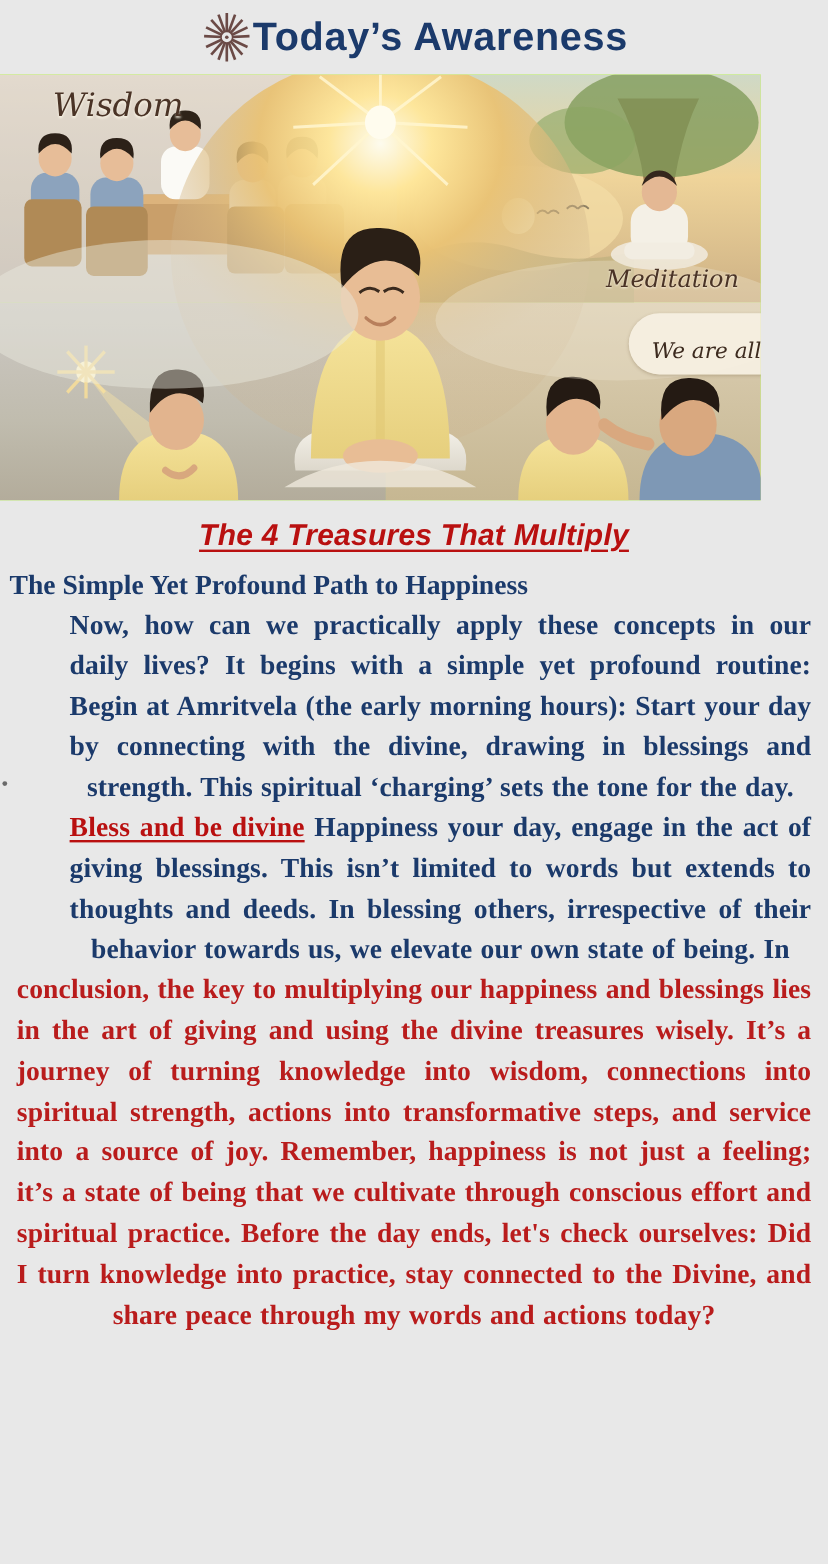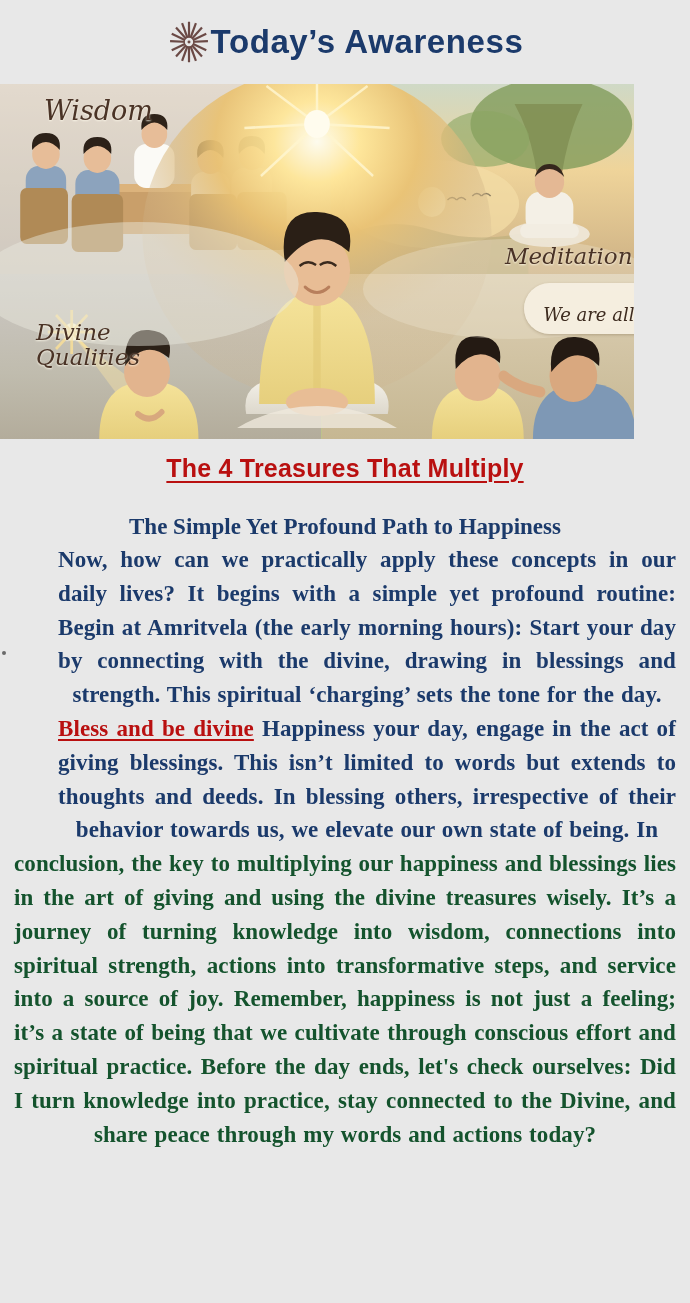--- a/index.html
+++ b/index.html
@@ -16,21 +16,21 @@
     width: 690px;
     height: 1303px;
     position: relative;
     background: #e8e8e8;
     display: flex;
     flex-direction: column;
   }
 
   
   .header {
-    height: 84px;
+    height: 62px;
     background: #e8e8e8;
     display: flex;
     align-items: center;
     justify-content: center;
     flex: 0 0 auto;
   }
   .header-icon {
     width: 44px;
     height: 44px;
     display: block;
@@ -58,21 +58,21 @@
   .hero-label {
     position: absolute;
     font-family: "DejaVu Serif", "Liberation Serif", serif;
     font-style: italic;
     color: #4a3326;
     text-shadow: 0 1px 2px rgba(255,250,235,0.85);
     line-height: 1.08;
     pointer-events: none;
   }
   .label-wisdom { left: 44px; top: 12px; font-size: 27px; }
-  .label-meditation { left: 505px; top: 160px; font-size: 23px; }
+  .label-meditation { left: 505px; top: 160px; font-size: 20px; }
   .label-divine { left: 36px; top: 236px; font-size: 23px; text-align: left; }
 
   .speech-bubble {
     position: absolute;
     left: 524px;
     top: 199px;
     width: 182px;
     padding: 21px 10px 9px;
     background: rgba(246,240,226,0.93);
     border-radius: 26px;
@@ -93,51 +93,52 @@
   }
 
   .article-title {
     text-align: center;
     color: #b91010;
     font-family: "Liberation Sans", "DejaVu Sans", sans-serif;
     font-size: 25px;
     font-weight: bold;
     line-height: 1.38;
     letter-spacing: 0.2px;
-    margin-bottom: 26px;
+    margin-bottom: 9px;
+    font-style: italic;
   }
   .article-title .tl {
     display: block;
     text-decoration: underline;
     text-underline-offset: 4px;
     text-decoration-thickness: 2px;
   }
 
   .subhead {
     display: block;
-    text-align: center;
+    text-align: left;
     color: #1b3a6b;
     font-weight: bold;
     font-size: 23px;
     line-height: 1.33;
     margin-bottom: 1px;
   }
 
   .para {
     text-align: justify;
     text-align-last: center;
     font-weight: bold;
     font-size: 23px;
     line-height: 1.47;
     letter-spacing: 0.1px;
     word-spacing: 1px;
     padding: 0 6px;
   }
   .para-blue { color: #1b3a6b; margin-left: 44px; }
-  .para-black { color: #14532d; }
+  .para-black { color: #b91c1c; }
 
   .inline-red {
     color: #b91010;
     text-decoration: underline;
     text-underline-offset: 3px;
     text-decoration-thickness: 2px;
   }
 
   .edge-dot {
     position: absolute;
@@ -339,24 +340,20 @@
         <ellipse cx="345" cy="318" rx="34" ry="14" fill="#e8bd95"></ellipse>
         <path d="M258 344 q40 -22 87 -22 q47 0 87 22 z" fill="#efe9dc" opacity="0.8"></path>
       </g>
 
       <ellipse cx="150" cy="200" rx="175" ry="62" fill="#eceadf" opacity="0.45"></ellipse>
       <ellipse cx="560" cy="205" rx="165" ry="50" fill="#efe6d2" opacity="0.35"></ellipse>
     </svg>
 
     <div class="hero-label label-wisdom">Wisdom</div>
     <div class="hero-label label-meditation">Meditation</div>
-    <div class="hero-label label-divine">
-      <span>Divine</span><br>
-      <span>Qualities</span>
-    </div>
     <div class="speech-bubble">We are all souls</div>
   </div>
 
   <div class="content">
 
     <div class="article-title">
       <span class="tl">The 4 Treasures That Multiply</span>
     </div>
 
     <div class="subhead">The Simple Yet Profound Path to Happiness</div>

